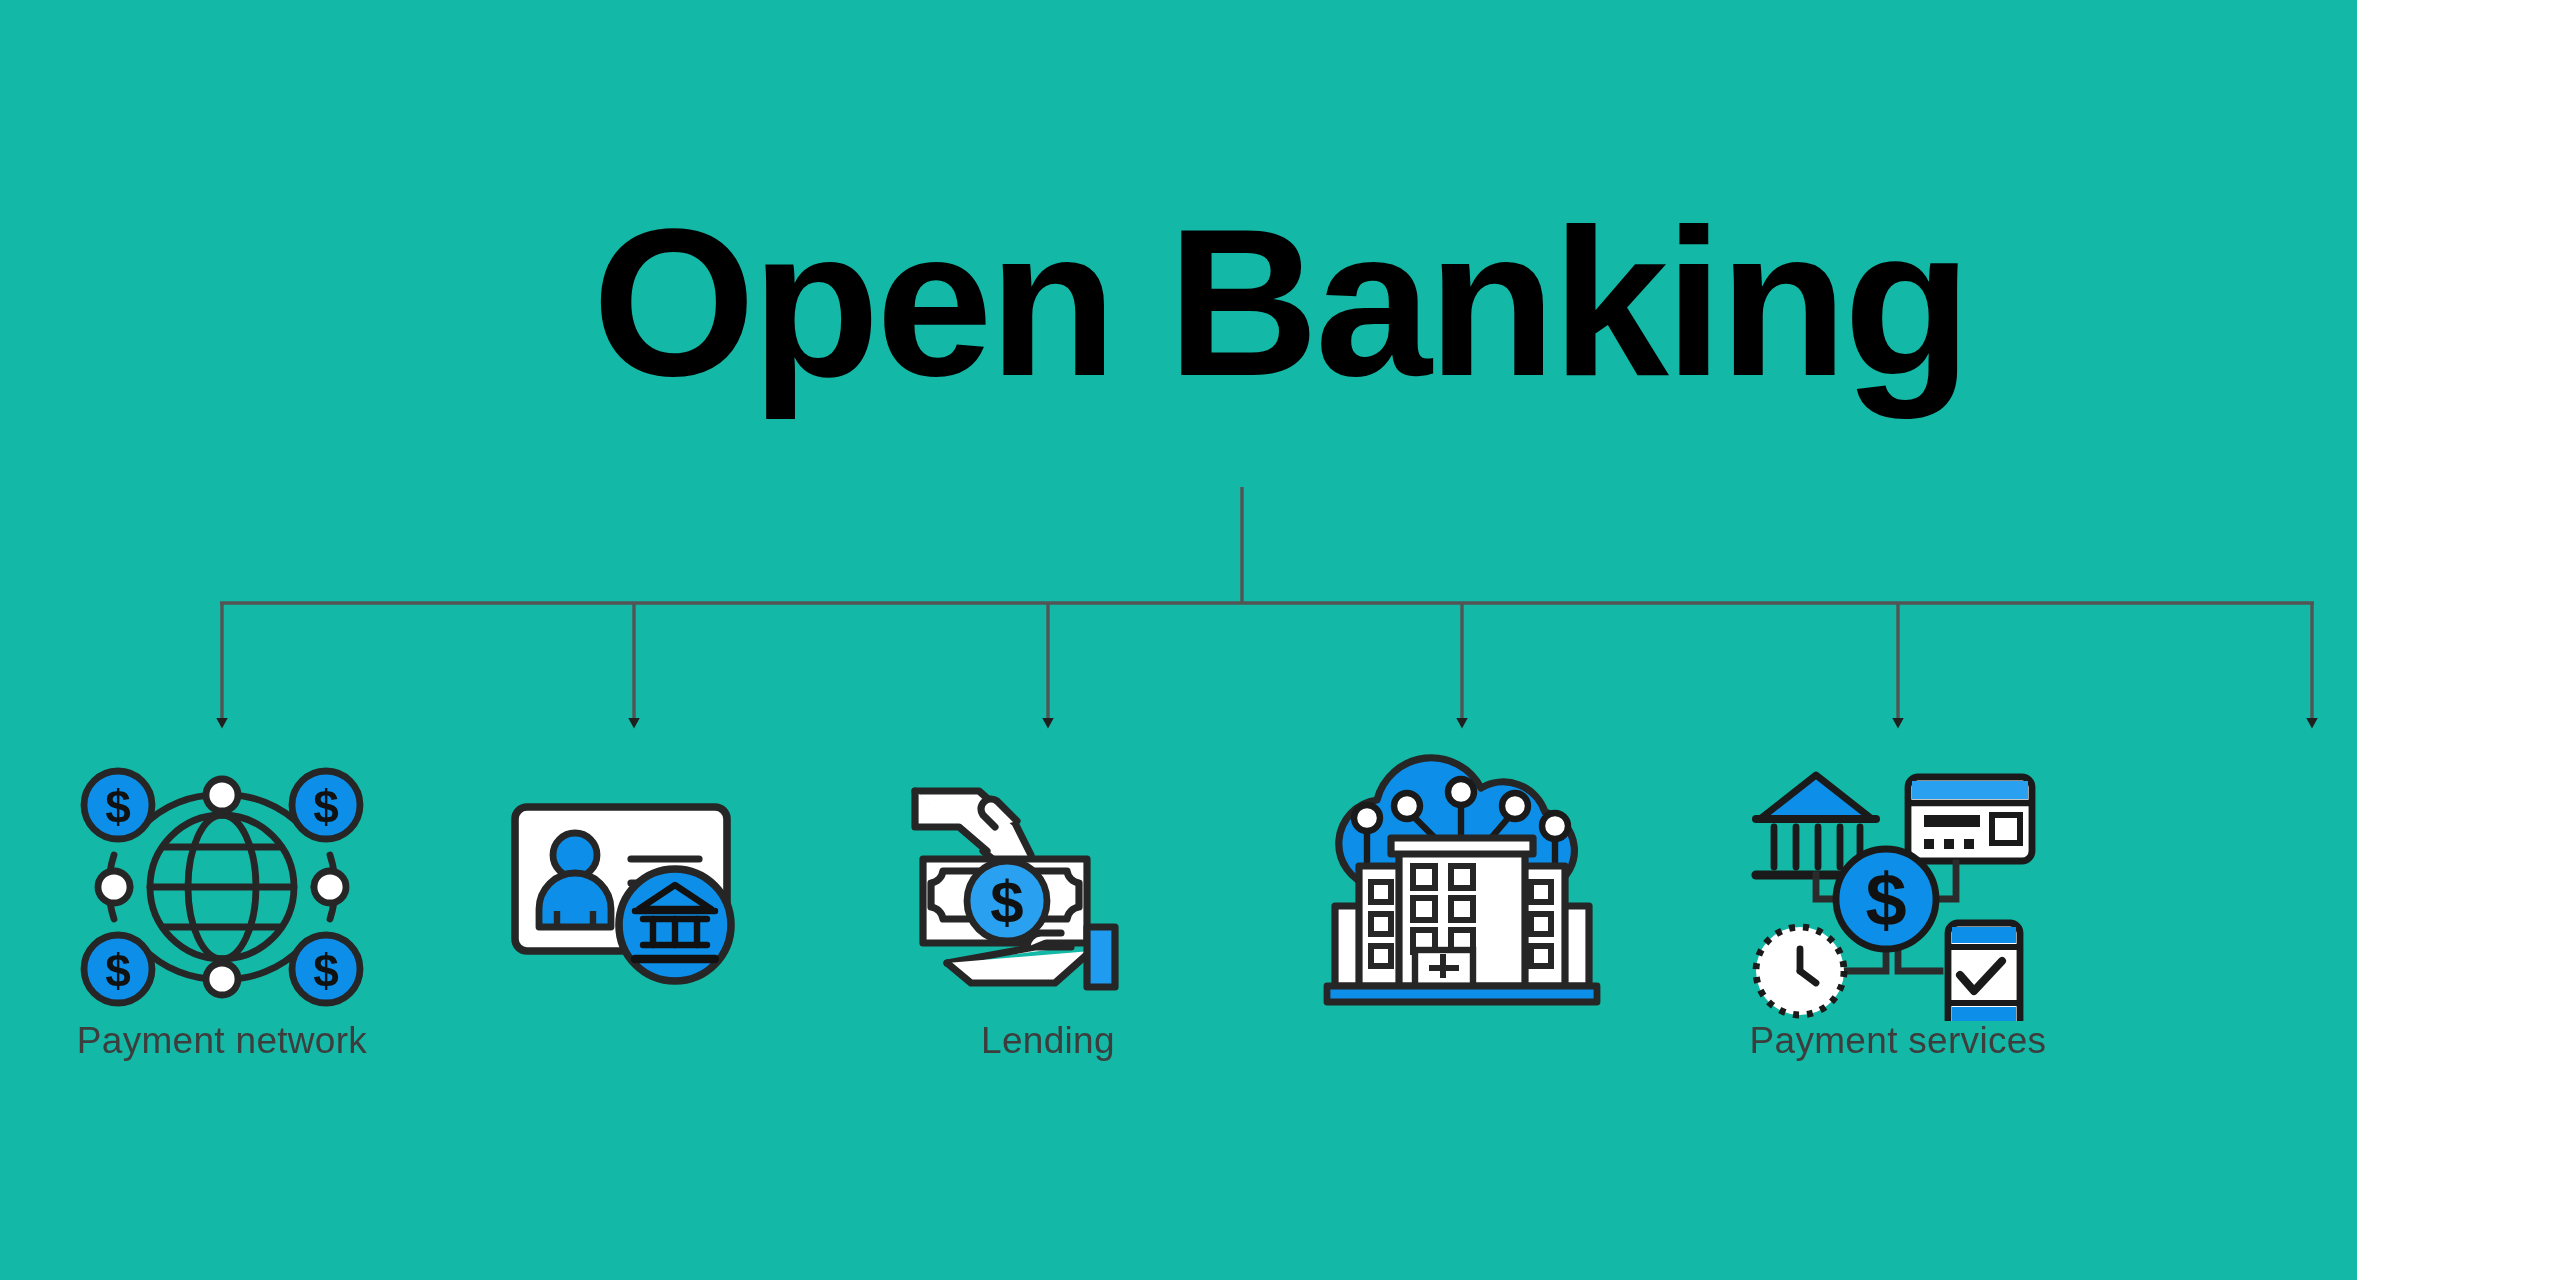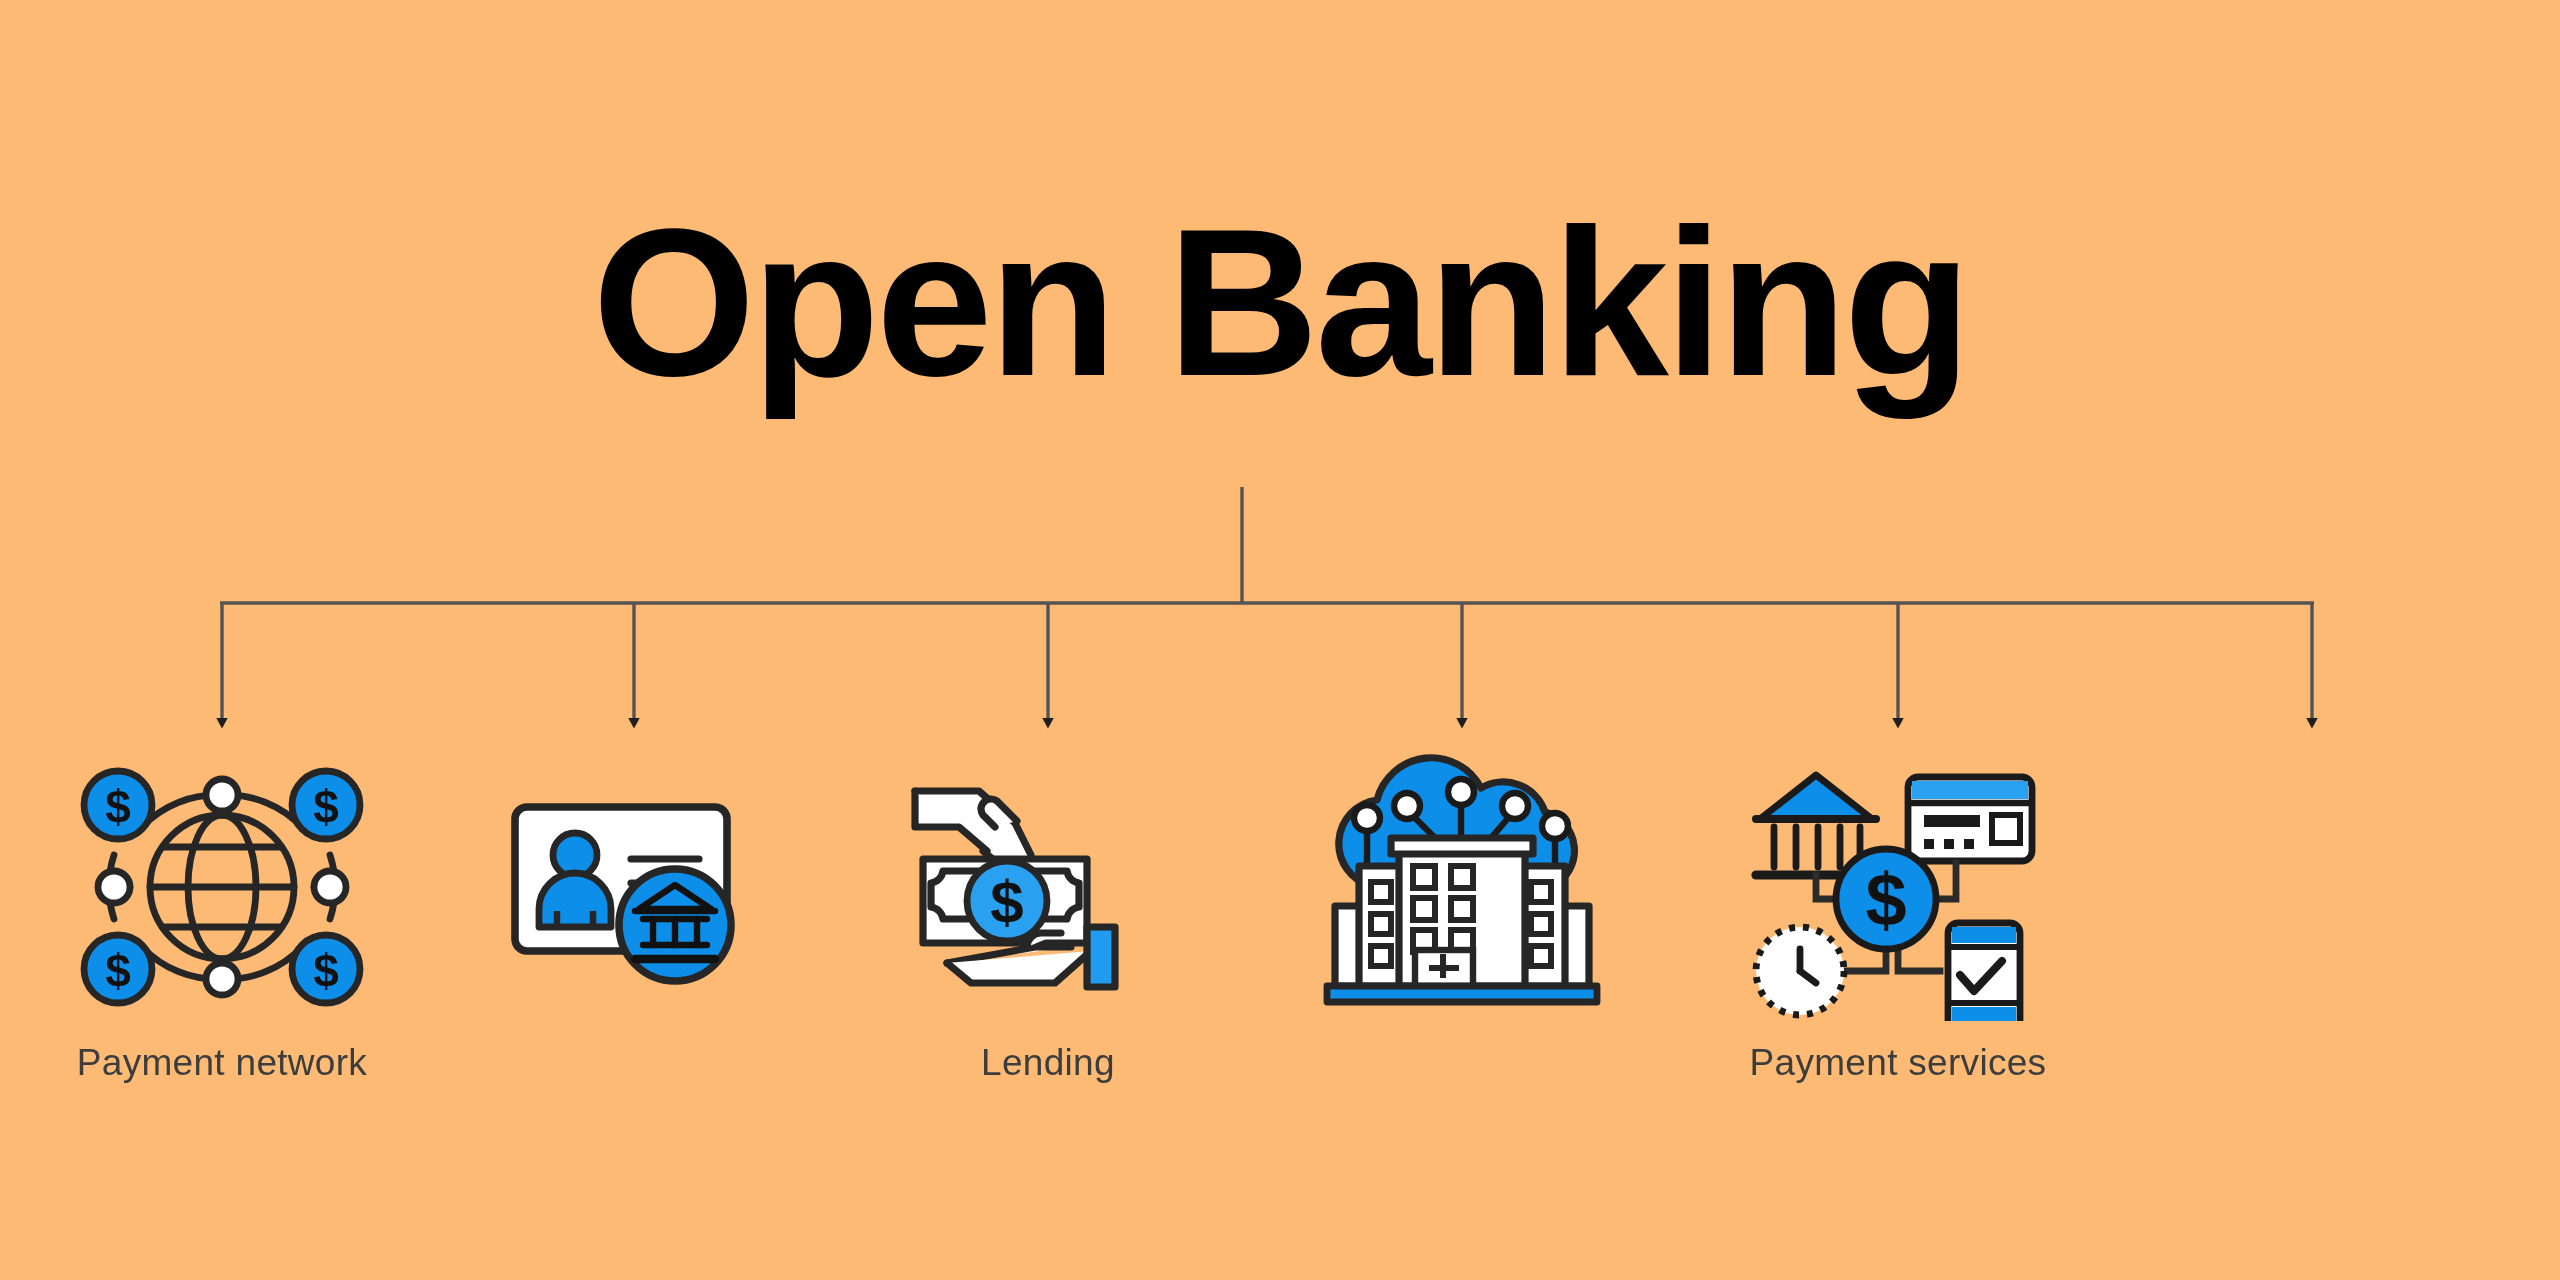--- a/index.html
+++ b/index.html
@@ -6,23 +6,23 @@
   * { box-sizing: border-box; margin: 0; padding: 0; }
   html, body {
     width: 2560px;
     height: 1280px;
     background: #ffffff;
     font-family: "Liberation Sans", sans-serif;
     overflow: hidden;
   }
   #canvas {
     position: relative;
-    width: 2560px;
+    width: 2357px;
     height: 1280px;
-    background: #fdba74;
+    background: #14b8a6;
   }
 
   
   #title {
     position: absolute;
     left: 0;
     top: 198px;
     width: 2560px;
     text-align: center;
     font-family: "Liberation Sans", sans-serif;
@@ -61,21 +61,20 @@
   }
   .node-icon {
     width: 320px;
     height: 268px;
     display: flex;
     align-items: center;
     justify-content: center;
   }
   .node-icon svg { display: block; }
   .node-label {
-    margin-top: 22px;
     font-family: "Liberation Sans", sans-serif;
     font-size: 37px;
     font-weight: normal;
     color: #3d3d3d;
     letter-spacing: 0.3px;
     white-space: nowrap;
   }
 </style>
 </head>
 <body>

